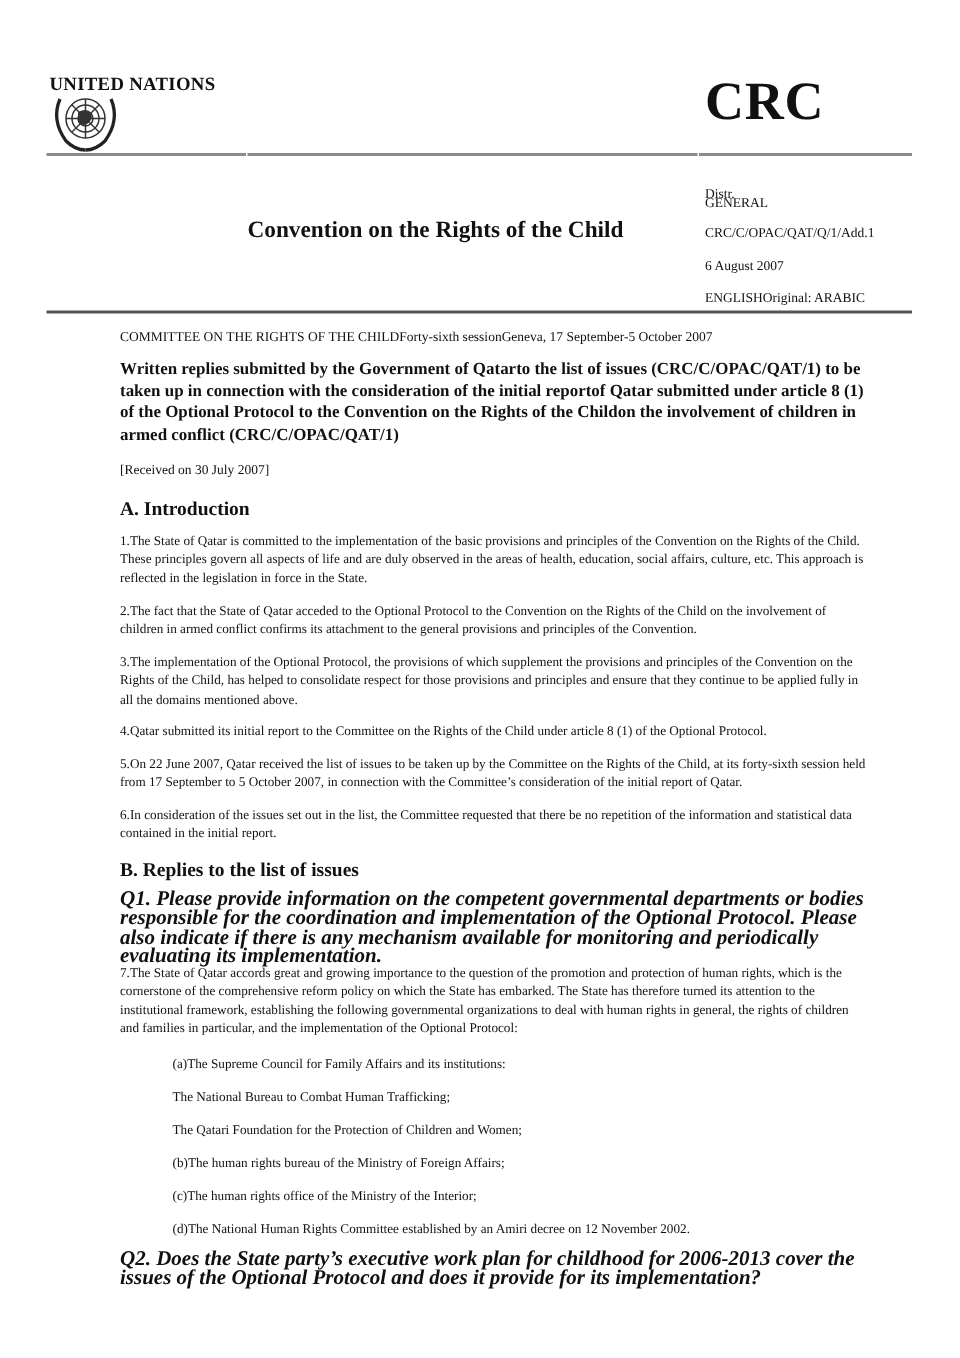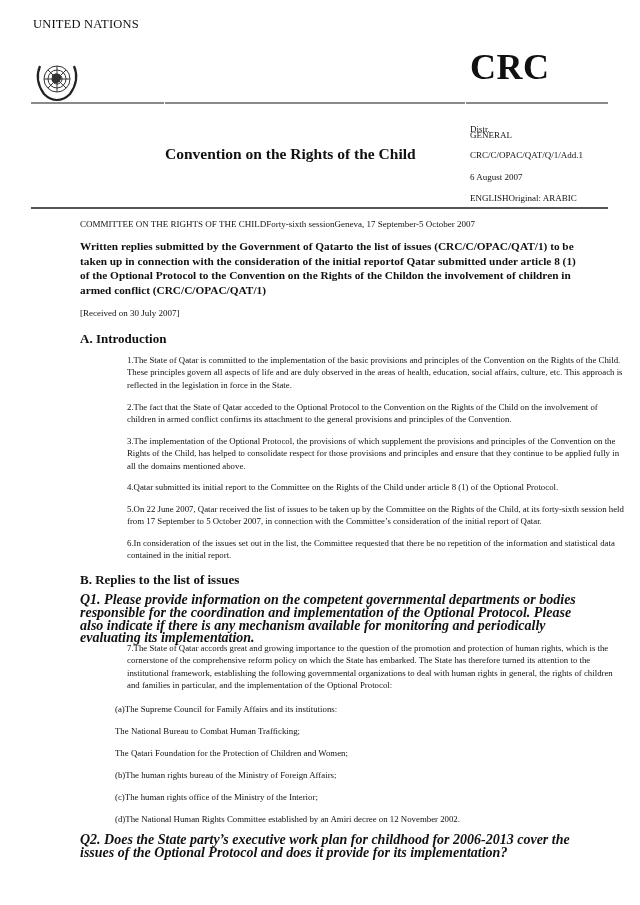--- a/index.html
+++ b/index.html
@@ -1,34 +1,34 @@
 <!DOCTYPE html>
 <html><head>
 <meta charset="utf-8">
 <style>
   html, body { margin: 0; padding: 0; background: #ffffff; }
   body { width: 640px; height: 905px; position: relative; overflow: hidden;
          font-family: "Liberation Serif", "DejaVu Serif", serif; color: #111; }
   .abs { position: absolute; }
-  .un-name { left: 33px; top: 17px; font-size: 12.5px; font-weight: normal; letter-spacing: 0.2px; }
+  .un-name { left: 33px; top: 49px; font-size: 12.5px; font-weight: bold; letter-spacing: 0.2px; }
   .emblem { left: 32px; top: 58px; width: 50px; height: 44px; }
   .crc { left: 470px; top: 46px; font-size: 36px; font-weight: bold; letter-spacing: 0.5px; }
   .rule { background: #8a8a8a; height: 2px; }
   .rule-left { left: 31px; top: 102px; width: 133px; }
   .rule-mid { left: 165px; top: 102px; width: 300px; }
   .rule-right { left: 466px; top: 102px; width: 142px; }
   .rule-bottom { left: 31px; top: 207px; width: 577px; background: #555; }
   .conv-title { left: 165px; top: 145px; font-size: 15.5px; font-weight: bold; }
   .meta { left: 470px; font-size: 9px; }
   .body-block { left: 80px; width: 500px; }
   .committee { top: 219px; font-size: 9px; }
   .doc-title { top: 239px; font-size: 11.3px; font-weight: bold; line-height: 14.7px; }
   .received { top: 308px; font-size: 9px; }
   .h2 { font-size: 13px; font-weight: bold; }
-  .para { font-size: 8.8px; line-height: 12.3px; margin-left: 47px; }
+  .para { font-size: 8.8px; line-height: 12.3px; }
   .q { font-size: 14px; font-weight: bold; font-style: italic; line-height: 12.8px; }
   .item { font-size: 8.8px; margin-left: 35px; }
 </style>
 </head>
 <body>
 
 <div class="abs un-name">UNITED NATIONS</div>
 
 <svg class="abs emblem" viewBox="0 0 50 44">
   <g fill="none" stroke="#333" stroke-width="1">

